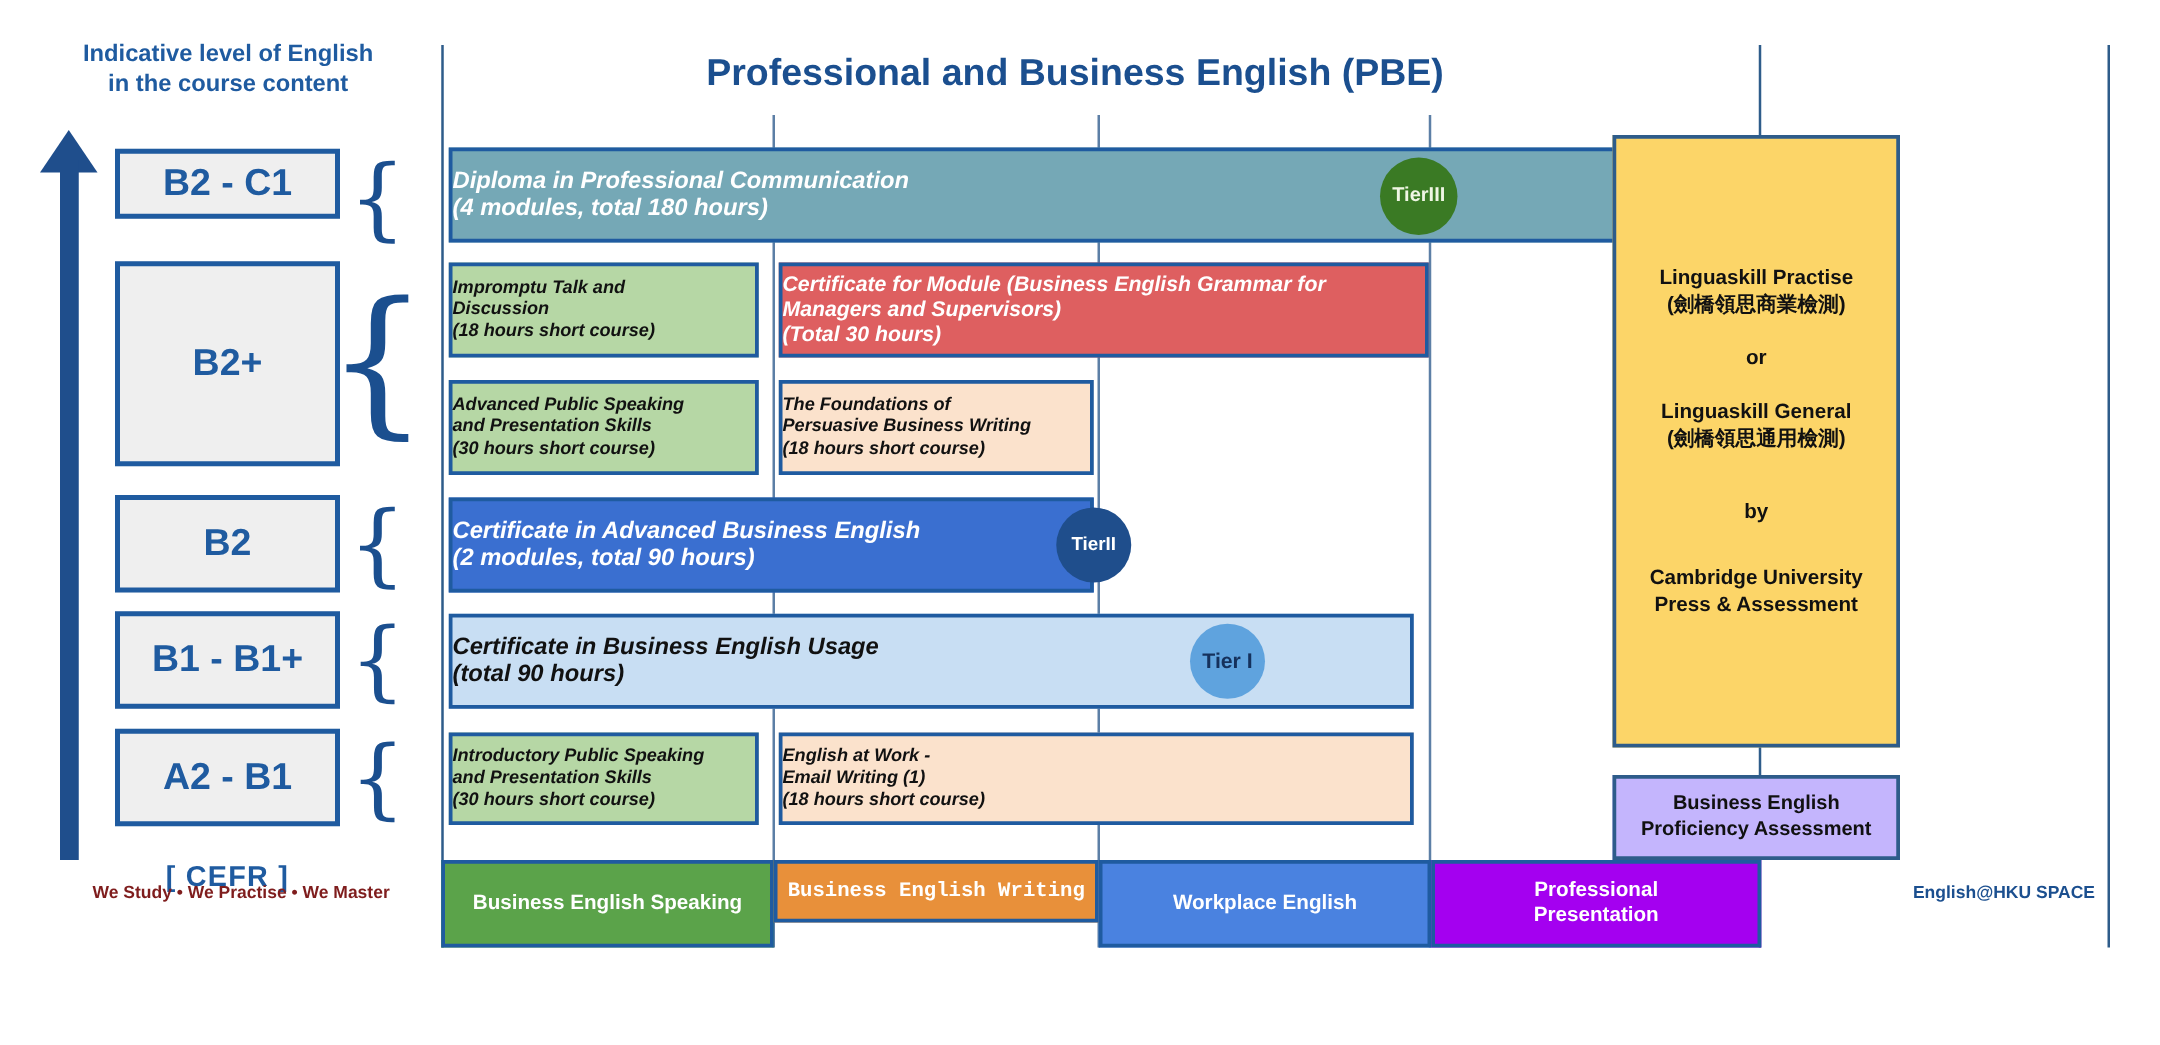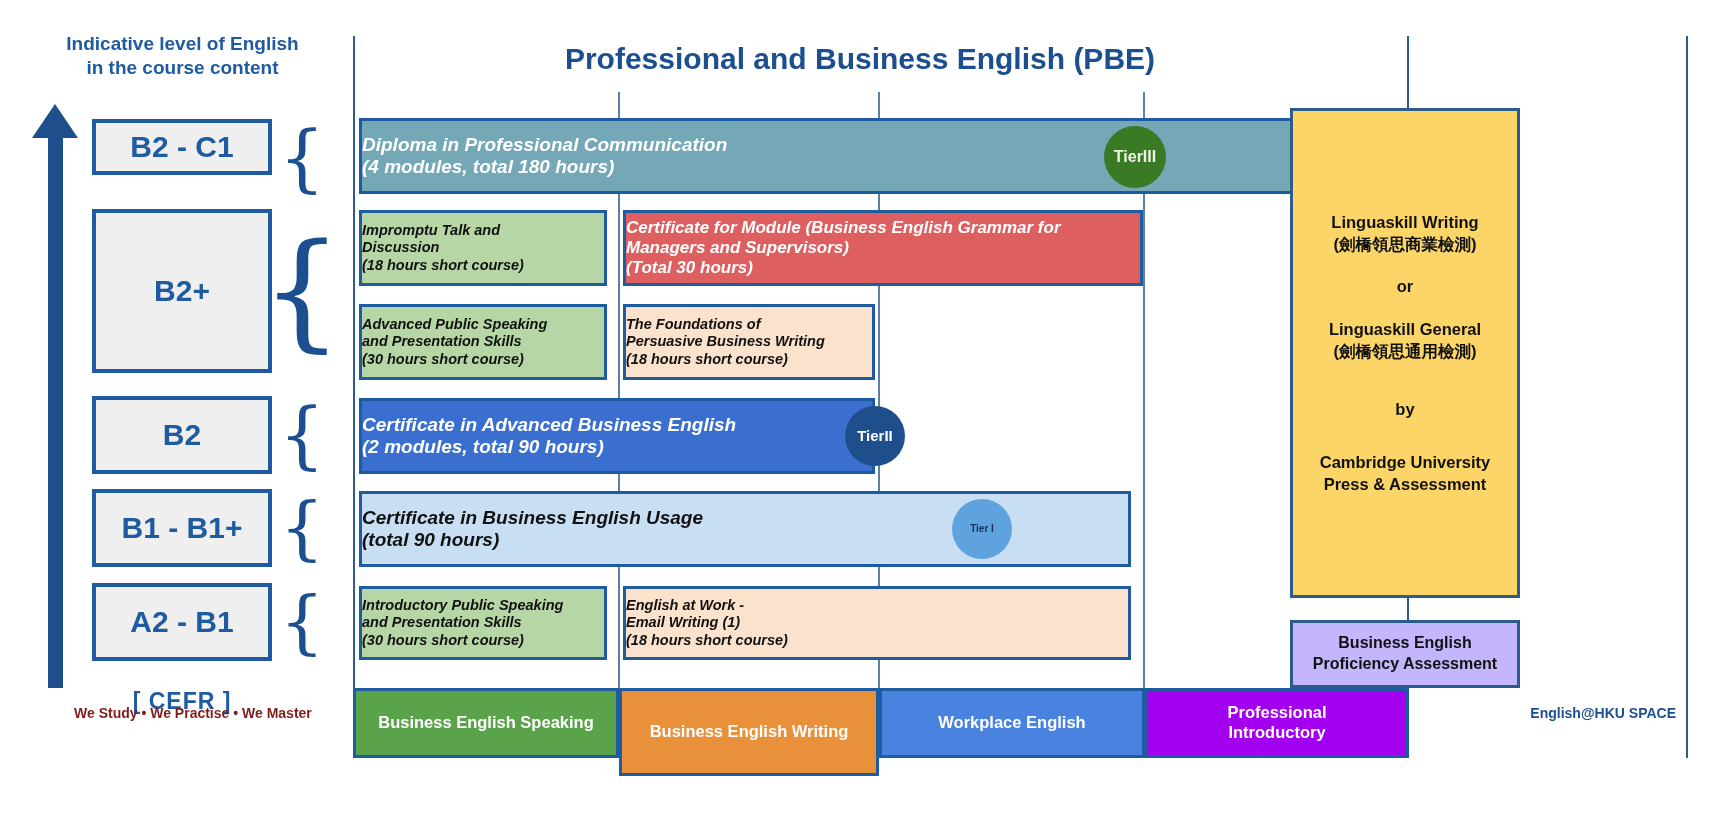--- a/index.html
+++ b/index.html
@@ -64,21 +64,21 @@
   .lightblue{background:#C8DEF3;color:#111111;font-size:19px;}
 
   
   .tier{
     border-radius:50%;
     display:flex;flex-direction:row;align-items:center;justify-content:center;
     font-weight:bold;line-height:1.05;
   }
   .tier3{background:#3A7A24;color:#EFF6E4;font-size:16px;}
   .tier2{background:#1F4E8C;color:#ffffff;font-size:15px;}
-  .tier1{background:#5FA3DE;color:#15315C;font-size:10px;}
+  .tier1{background:#5FA3DE;color:#15315C;font-size:17px;}
 
   
   .strand{
     border:3px solid #1F5BA0;
     display:flex;flex-direction:column;align-items:center;justify-content:center;
     text-align:center;color:#ffffff;font-weight:bold;font-size:16.5px;line-height:1.2;
   }
 
   
   #ls-panel{
@@ -201,33 +201,33 @@
 
 <div class="abs box peach" style="left:623px;top:586px;width:508px;height:74px;">
   <span>English at Work -</span>
   <span>Email Writing (1)</span>
   <span>(18 hours short course)</span>
 </div>
 
 <div class="abs strand" style="left:353px;top:688px;width:266px;height:70px;background:#5BA34A;">
   <span>Business English Speaking</span>
 </div>
-<div class="abs strand" style="left:619px;top:688px;width:260px;height:88px;background:#E8903A;">
+<div class="abs strand" style="left:619px;top:688px;width:260px;height:50px;background:#E8903A;font-family:Liberation Mono, monospace;">
   <span>Business English Writing</span>
 </div>
 <div class="abs strand" style="left:879px;top:688px;width:266px;height:70px;background:#4A82E0;">
   <span>Workplace English</span>
 </div>
 <div class="abs strand" style="left:1145px;top:688px;width:264px;height:70px;background:#A400F0;">
   <span>Professional</span>
-  <span>Introductory</span>
+  <span>Presentation</span>
 </div>
 
 <div class="abs" id="ls-panel">
-  <div>Linguaskill Writing</div>
+  <div>Linguaskill Practise</div>
   <div>(劍橋領思商業檢測)</div>
   <div class="gap"></div>
   <div>or</div>
   <div class="gap"></div>
   <div>Linguaskill General</div>
   <div>(劍橋領思通用檢測)</div>
   <div class="gap" style="height:36px;"></div>
   <div>by</div>
   <div class="gap" style="height:30px;"></div>
   <div>Cambridge University</div>

